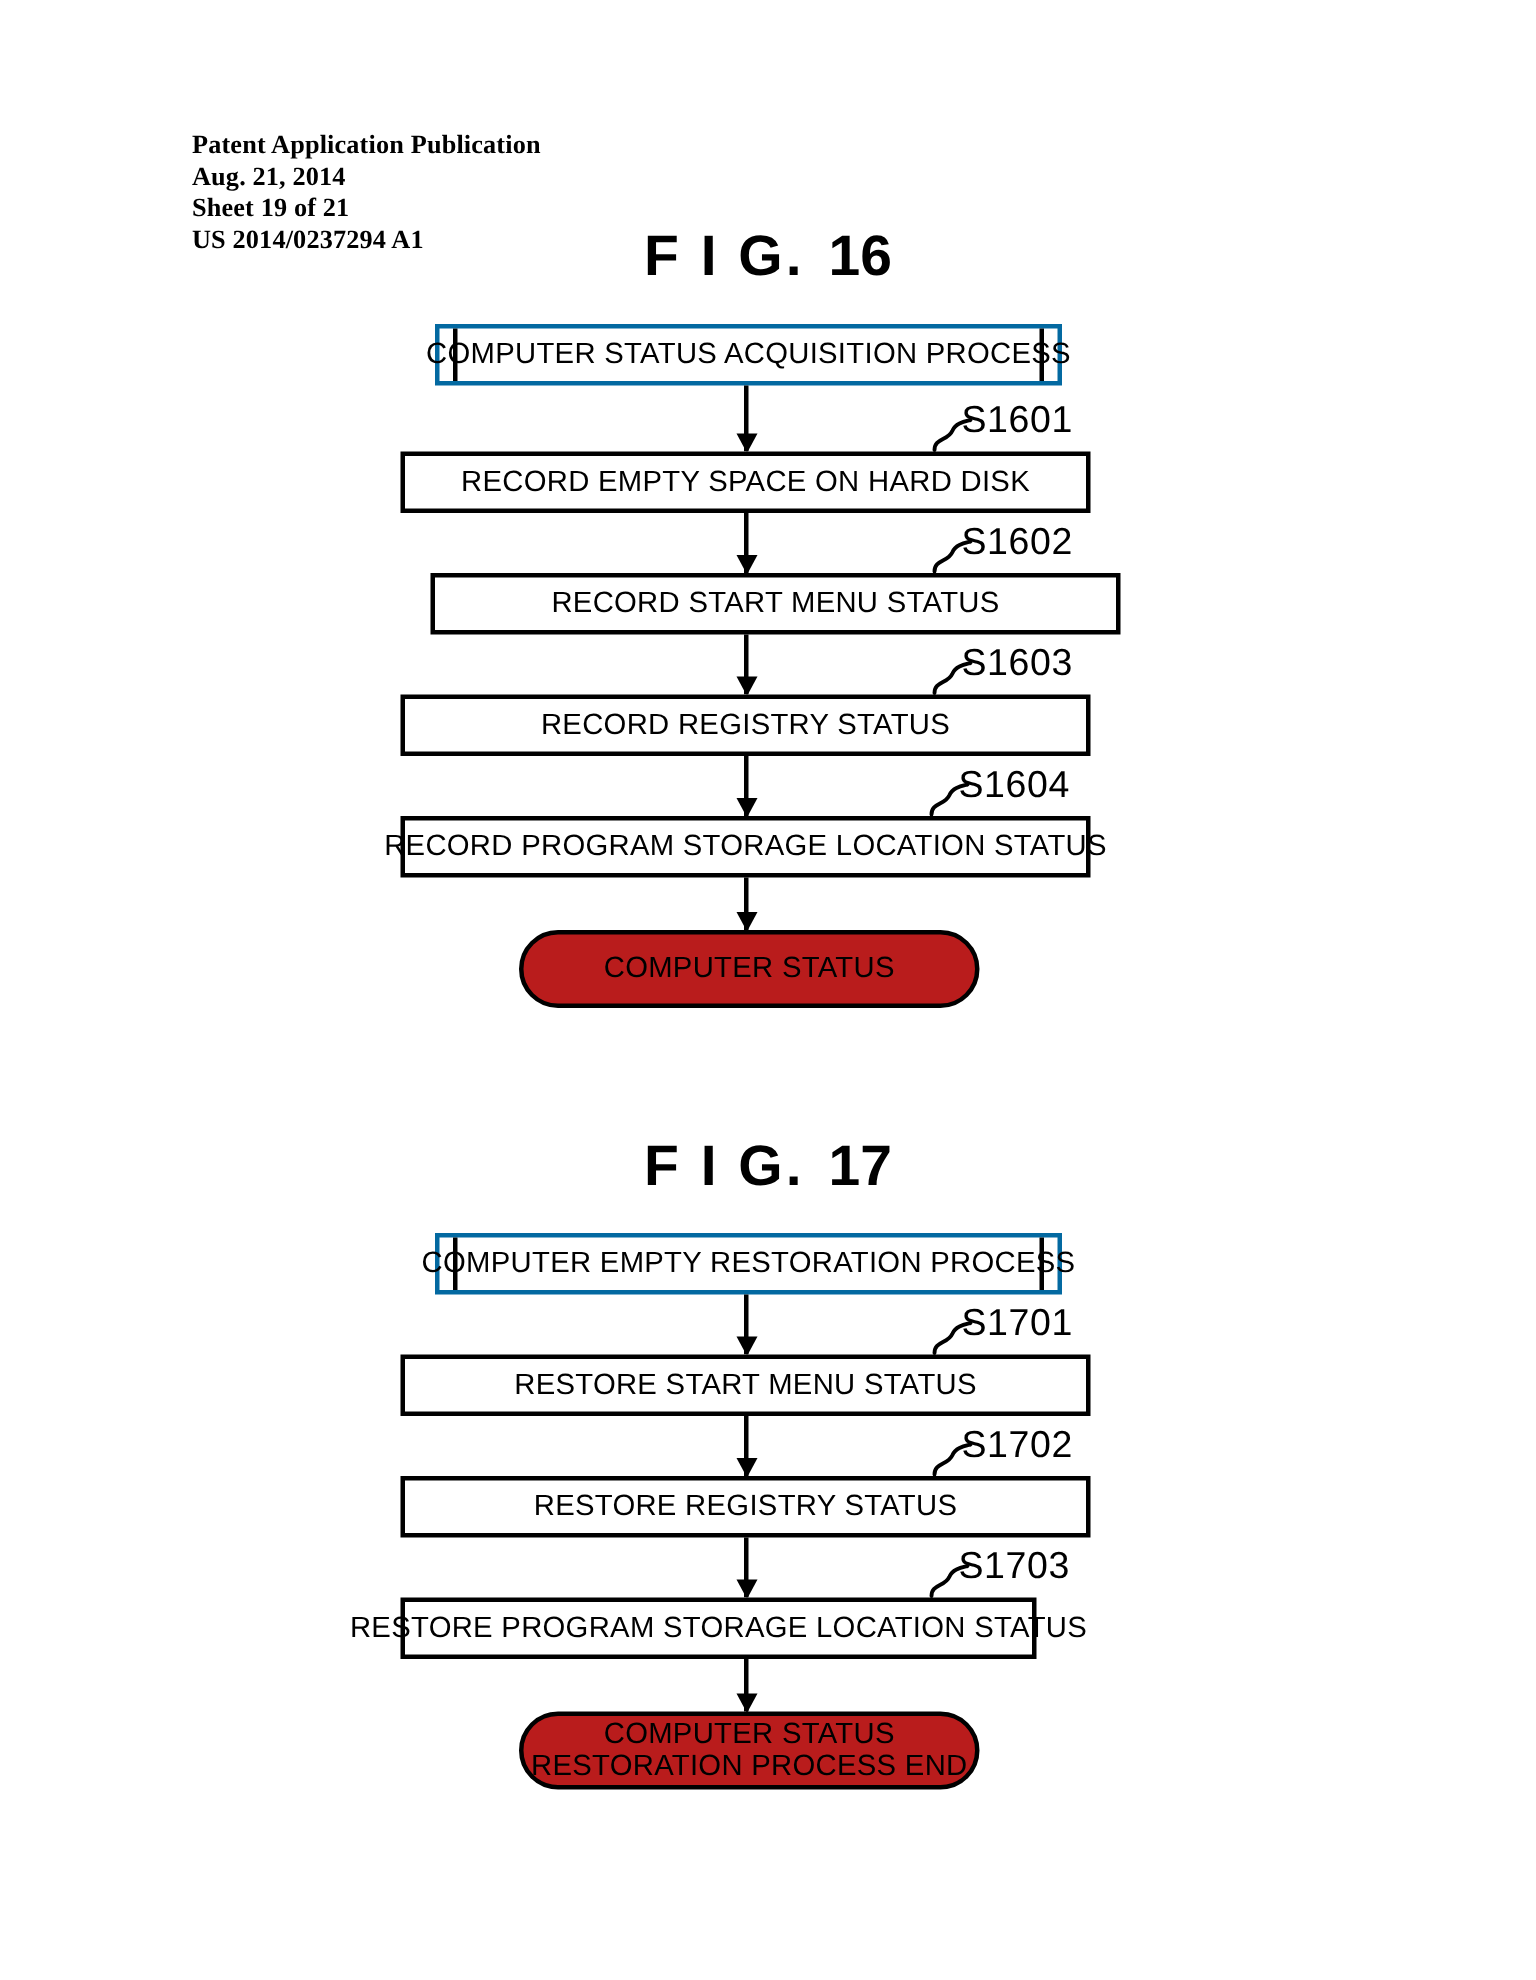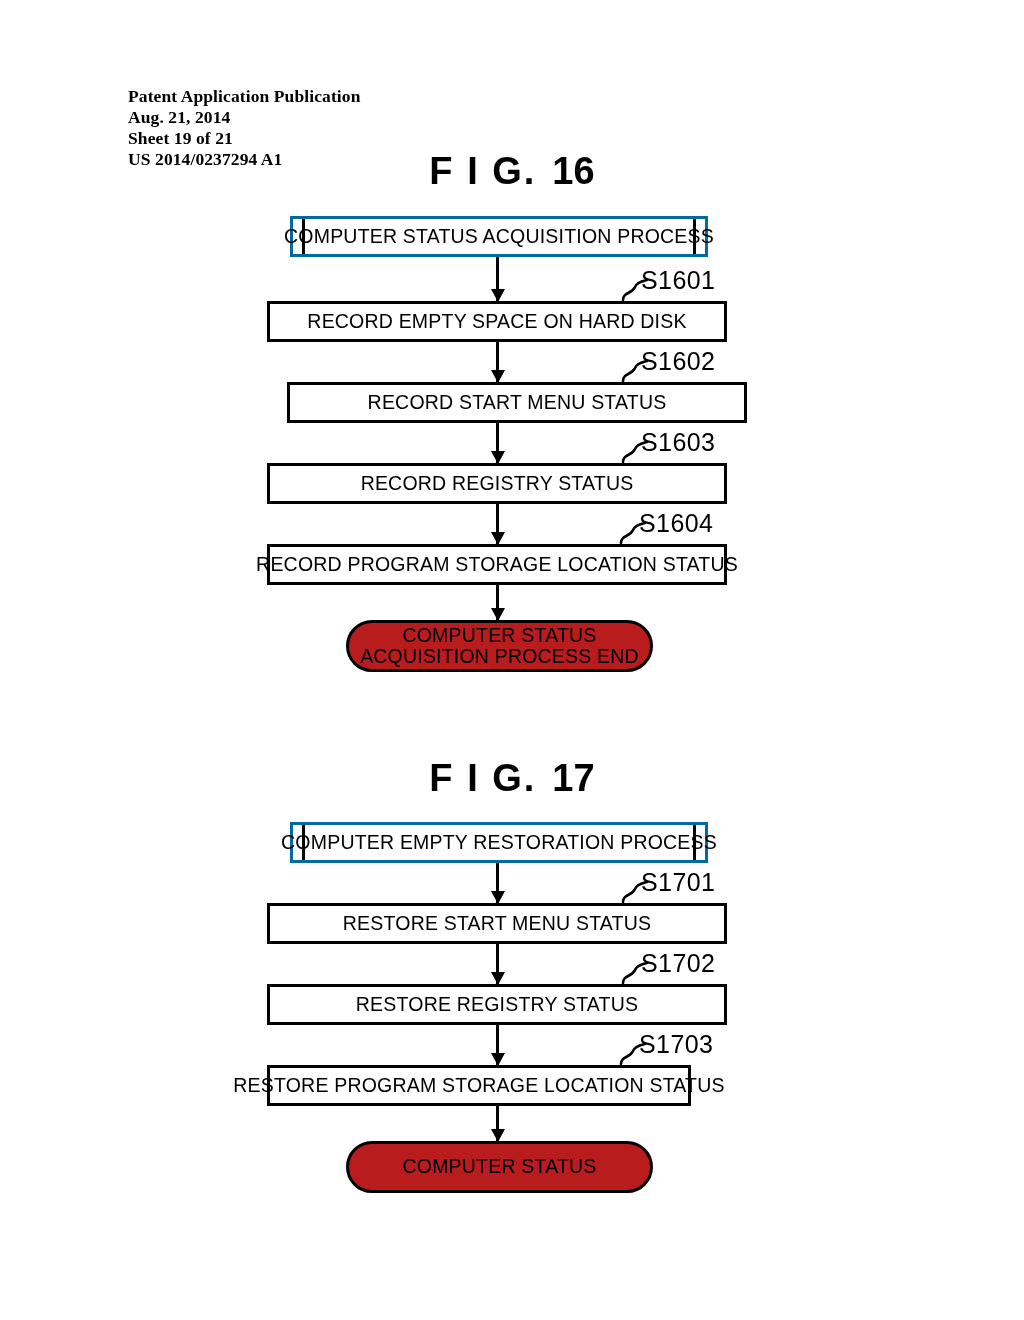--- a/index.html
+++ b/index.html
@@ -204,21 +204,20 @@
     <path d="M3 24 C 3 16, 12 18, 15 11 C 17 6, 23 5, 27 4" fill="none" stroke="#000" stroke-width="2.6" stroke-linecap="round"></path>
   </svg>
 </div>
 <div class="step-label" style="left:639px; top:511px;">S1604</div>
 
 <div class="arrow" style="left:496px; top:585px; height:35px;"></div>
 
 <div class="term-box" style="left:346px; top:620px; width:307px; height:52px;">
   <span class="shape-text">
     <span>COMPUTER STATUS</span><br>
-    <span>ACQUISITION PROCESS END</span>
   </span>
 </div>
 
 <div class="fig-title" style="top:757px;">
   <span>F I G.</span><span class="num">17</span>
 </div>
 
 <div class="subr-box" style="left:290px; top:822px; width:418px; height:41px;">
   <span class="shape-text">COMPUTER EMPTY RESTORATION PROCESS</span>
 </div>
@@ -257,14 +256,15 @@
     <path d="M3 24 C 3 16, 12 18, 15 11 C 17 6, 23 5, 27 4" fill="none" stroke="#000" stroke-width="2.6" stroke-linecap="round"></path>
   </svg>
 </div>
 <div class="step-label" style="left:639px; top:1032px;">S1703</div>
 
 <div class="arrow" style="left:496px; top:1106px; height:35px;"></div>
 
 <div class="term-box" style="left:346px; top:1141px; width:307px; height:52px;">
   <span class="shape-text">
     <span>COMPUTER STATUS</span><br>
+    <span>RESTORATION PROCESS END</span>
   </span>
 </div>
 
 </body></html>

